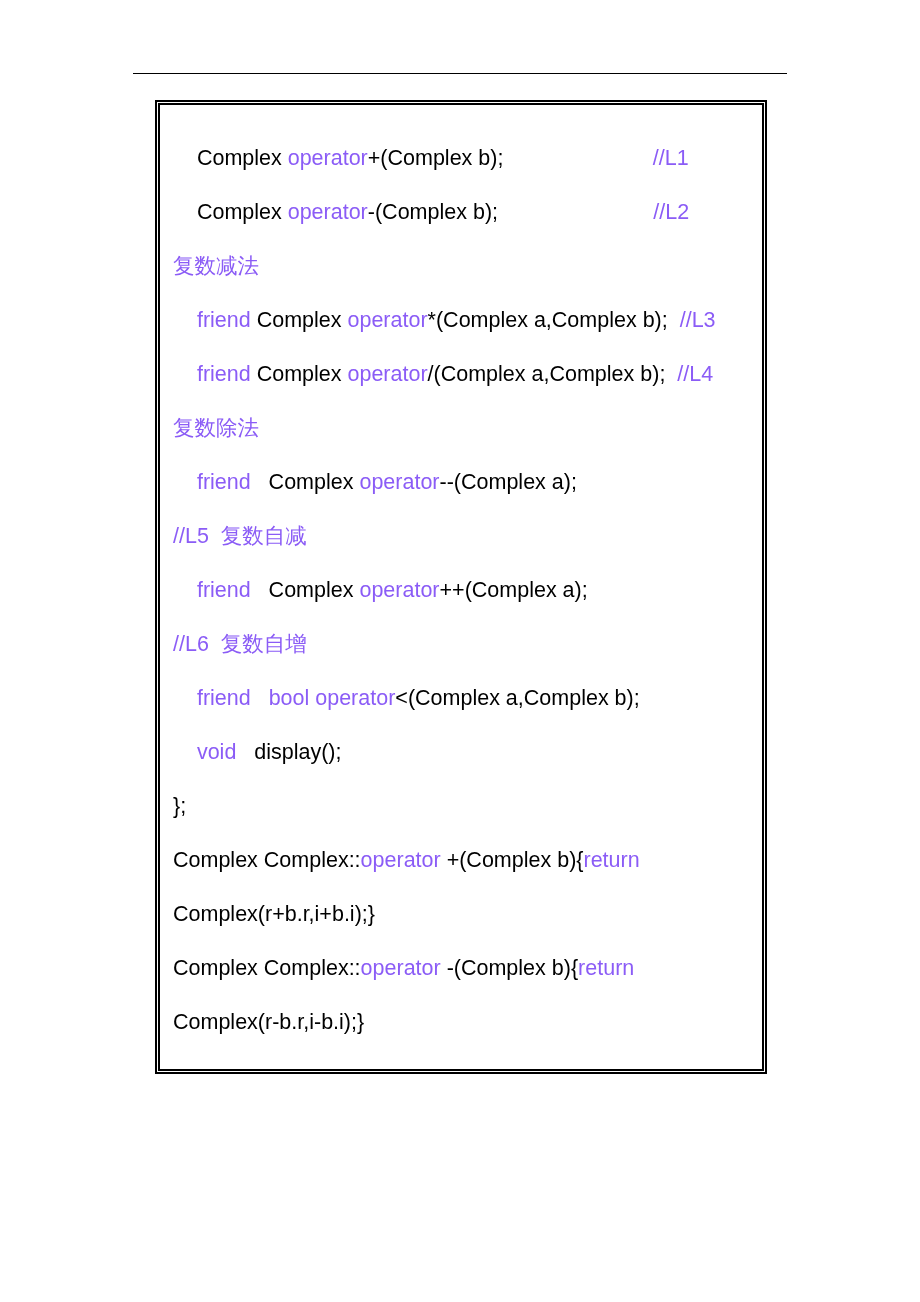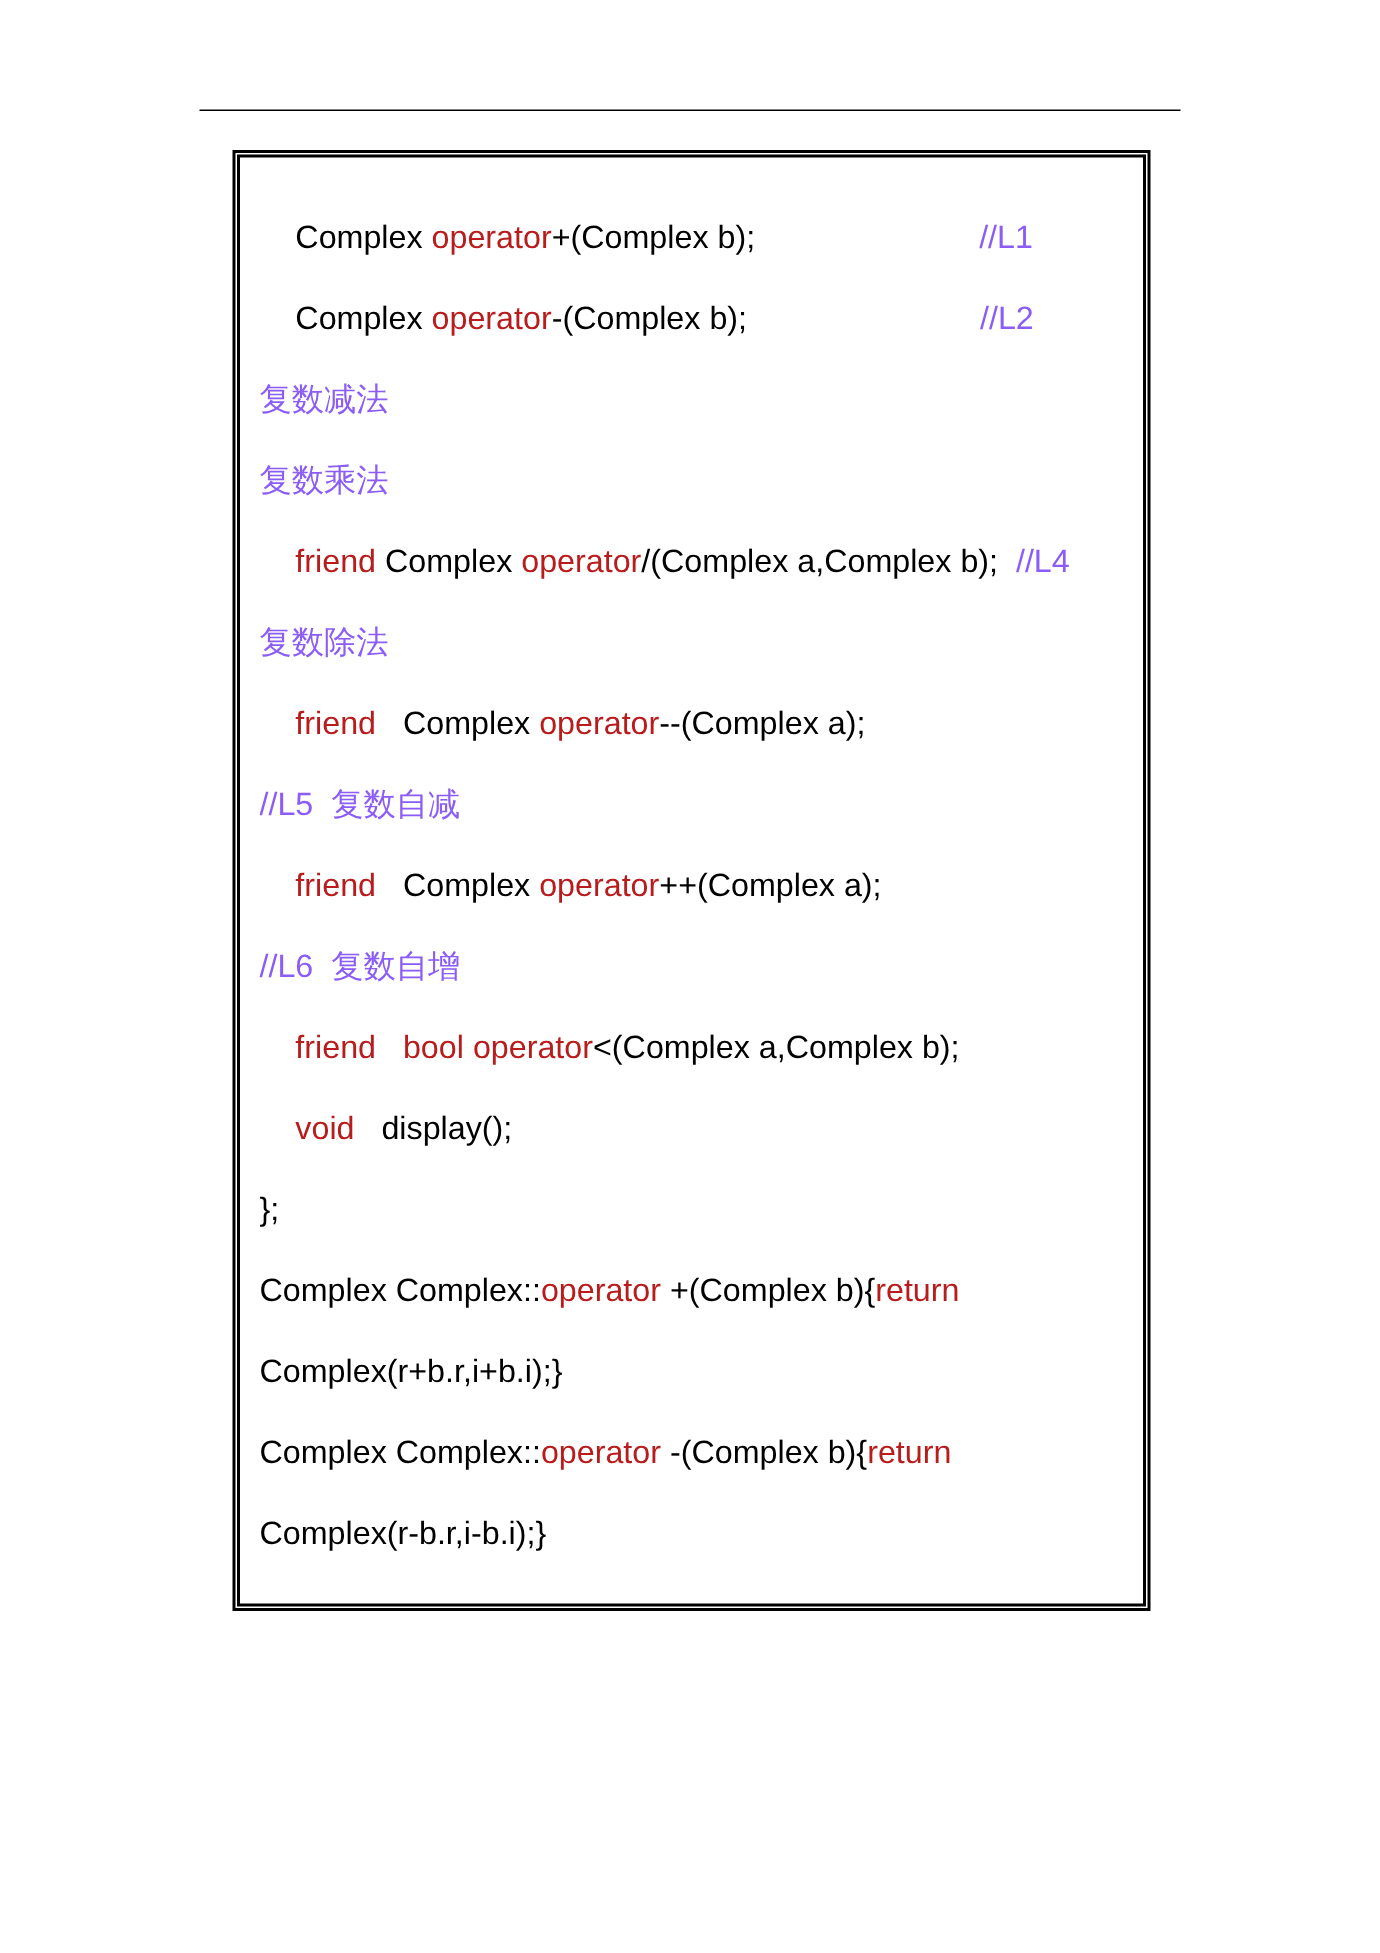--- a/index.html
+++ b/index.html
@@ -26,34 +26,34 @@
     border: 5px double #000;
     padding: 26px 13px 20px 13px;
   }
   .line {
     font-size: 21.5px;
     line-height: 54px;
     white-space: pre;
     overflow: hidden;
     color: #000;
   }
-  .kw-blue   { color: #b91c1c; }
+  .kw-blue   { color: #8b5cf6; }
   .kw-green  { color: #8b5cf6; }
 </style>
 </head>
 <body>
 
 <div class="page-rule"></div>
 
 <div class="code-box">
   <div id="code-lines">
       <div class="line"><span>    Complex </span><span class="kw-blue">operator</span><span>+(Complex b);                         </span><span class="kw-green">//L1 </span></div>
       <div class="line"><span>    Complex </span><span class="kw-blue">operator</span><span>-(Complex b);                          </span><span class="kw-green">//L2 </span></div>
       <div class="line"><span class="kw-green">复数减法</span></div>
-      <div class="line"><span class="kw-green">复数乘法</span></div>
+      <div class="line"><span>    </span><span class="kw-blue">friend </span><span>Complex </span><span class="kw-blue">operator</span><span>*(Complex a,Complex b);  </span><span class="kw-green">//L3 </span></div>
       <div class="line"><span>    </span><span class="kw-blue">friend </span><span>Complex </span><span class="kw-blue">operator</span><span>/(Complex a,Complex b);  </span><span class="kw-green">//L4 </span></div>
       <div class="line"><span class="kw-green">复数除法</span></div>
       <div class="line"><span>    </span><span class="kw-blue">friend</span><span>   Complex </span><span class="kw-blue">operator</span><span>--(Complex a);               </span></div>
       <div class="line"><span class="kw-green">//L5  复数自减</span></div>
       <div class="line"><span>    </span><span class="kw-blue">friend</span><span>   Complex </span><span class="kw-blue">operator</span><span>++(Complex a);              </span></div>
       <div class="line"><span class="kw-green">//L6  复数自增</span></div>
       <div class="line"><span>    </span><span class="kw-blue">friend</span><span>   </span><span class="kw-blue">bool </span><span class="kw-blue">operator</span><span>&lt;(Complex a,Complex b);</span></div>
       <div class="line"><span>    </span><span class="kw-blue">void</span><span>   display();</span></div>
       <div class="line"><span>};</span></div>
       <div class="line"><span>Complex Complex::</span><span class="kw-blue">operator </span><span>+(Complex b){</span><span class="kw-blue">return </span></div>

